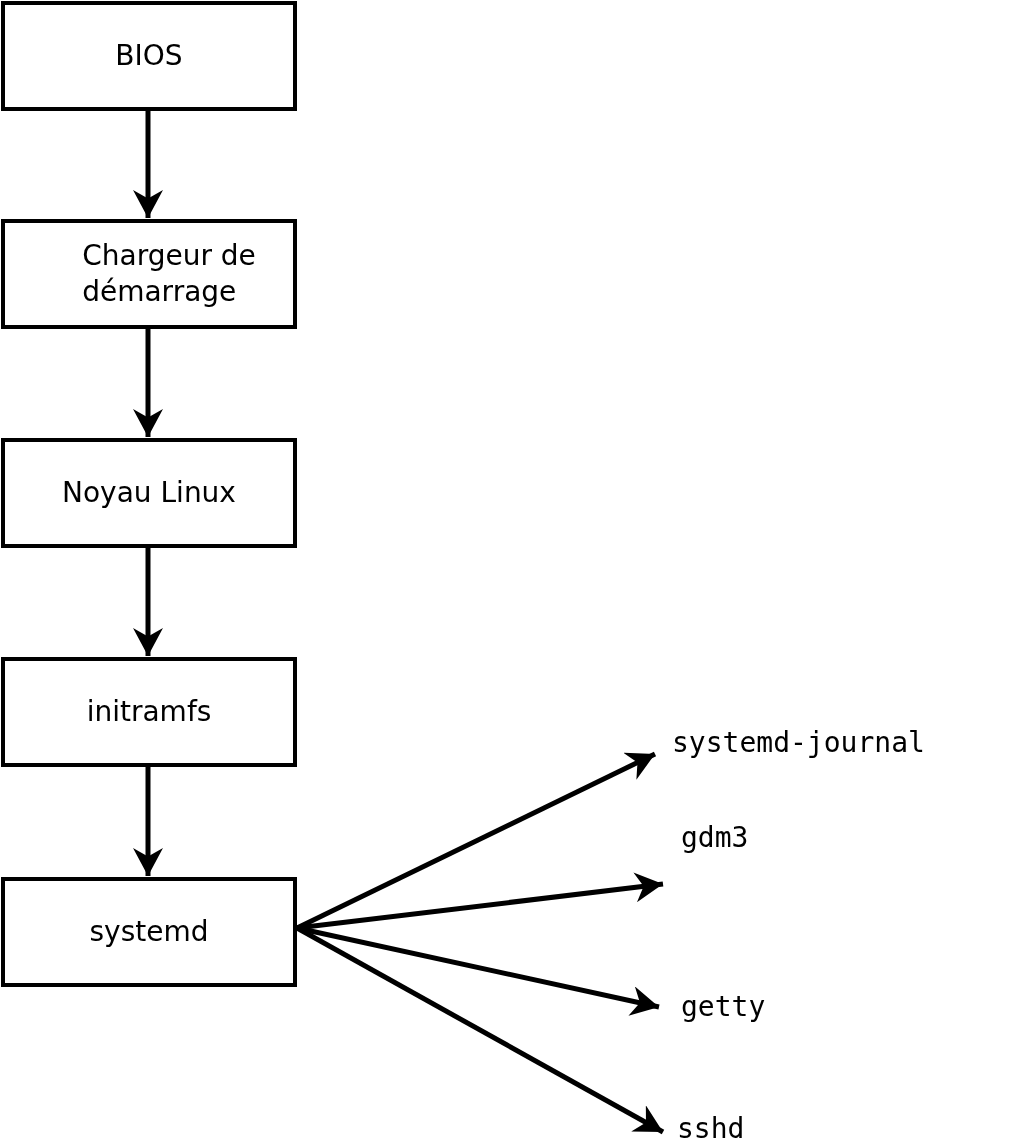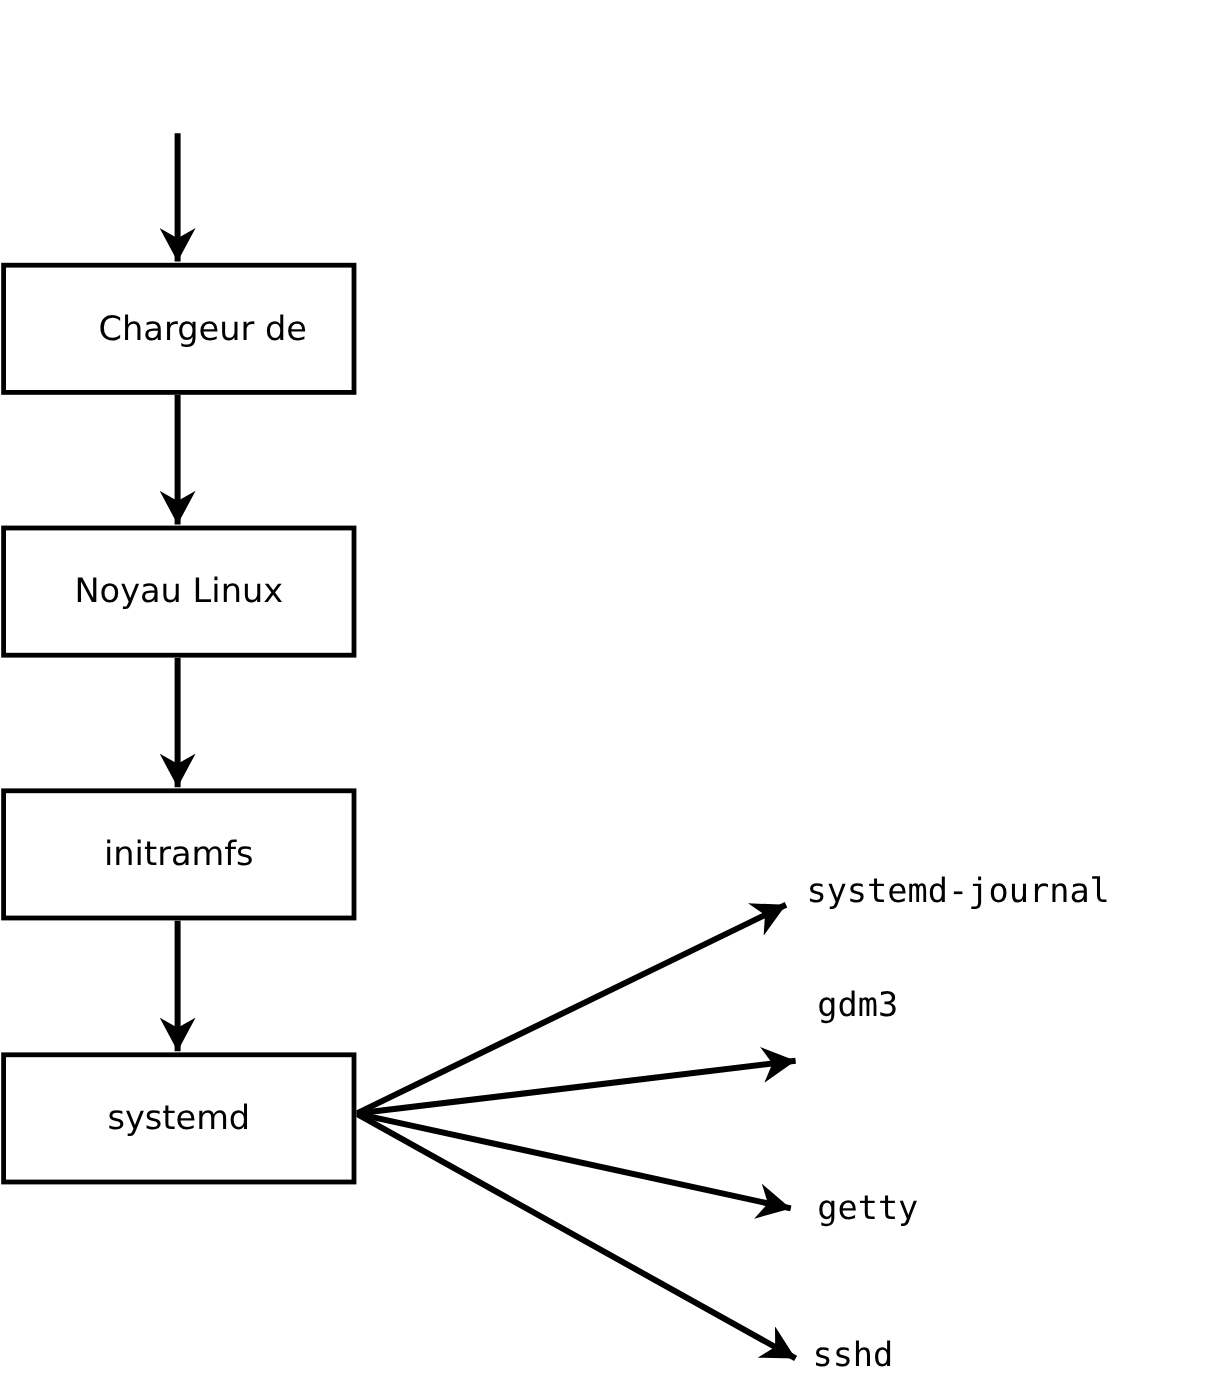--- a/index.html
+++ b/index.html
@@ -88,24 +88,30 @@
     <line class="edge" x1="148" y1="111" x2="148" y2="218" marker-end="url(#arrowhead)"></line>
     <line class="edge" x1="148" y1="329" x2="148" y2="437" marker-end="url(#arrowhead)"></line>
     <line class="edge" x1="148" y1="548" x2="148" y2="656" marker-end="url(#arrowhead)"></line>
     <line class="edge" x1="148" y1="767" x2="148" y2="876" marker-end="url(#arrowhead)"></line>
     <line class="edge" x1="297" y1="928" x2="655" y2="754" marker-end="url(#arrowhead)"></line>
     <line class="edge" x1="297" y1="928" x2="663" y2="884" marker-end="url(#arrowhead)"></line>
     <line class="edge" x1="297" y1="928" x2="659" y2="1007" marker-end="url(#arrowhead)"></line>
     <line class="edge" x1="297" y1="928" x2="663" y2="1132" marker-end="url(#arrowhead)"></line>
   </svg>
 
+  <div class="flow-box b0">
+    <div class="box-text">
+      <span>BIOS</span>
+    </div>
+  </div>
 
   <div class="flow-box b1">
     <div class="box-text">
       <span>Chargeur de</span>
+      <span>démarrage</span>
     </div>
   </div>
 
   <div class="flow-box b3">
     <div class="box-text">
       <span>initramfs</span>
     </div>
   </div>
 
   <div class="flow-box b2">

